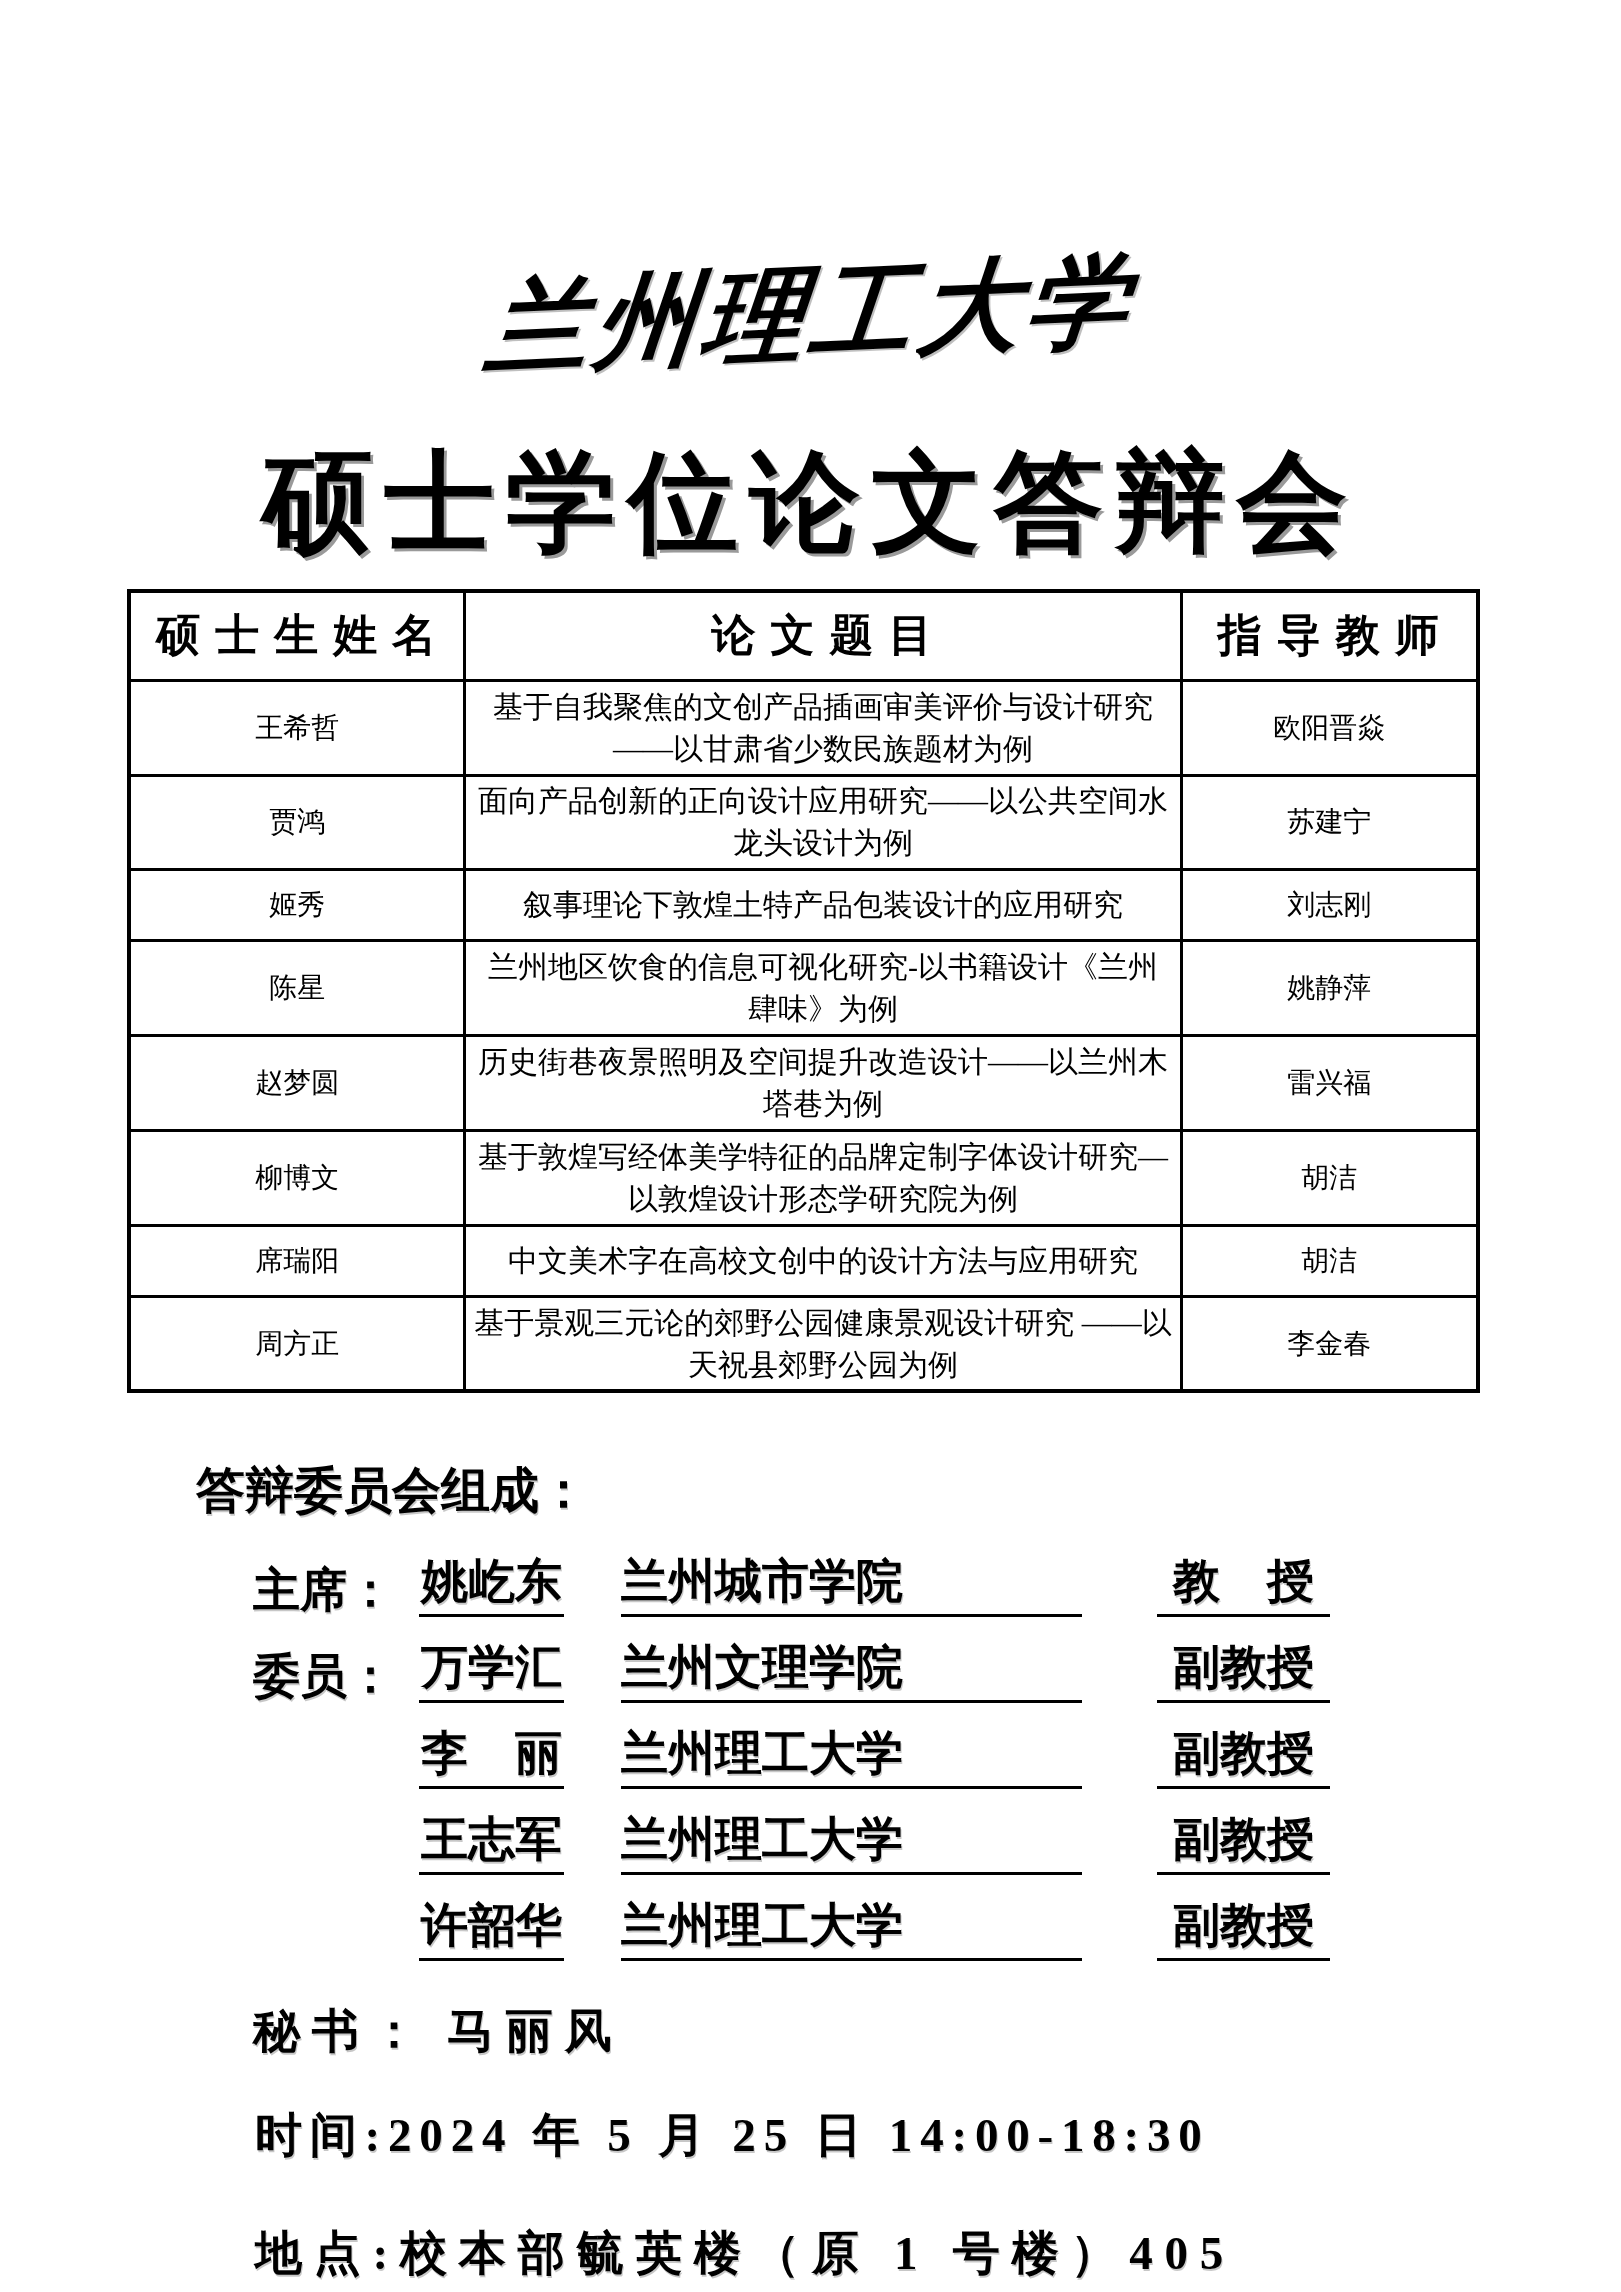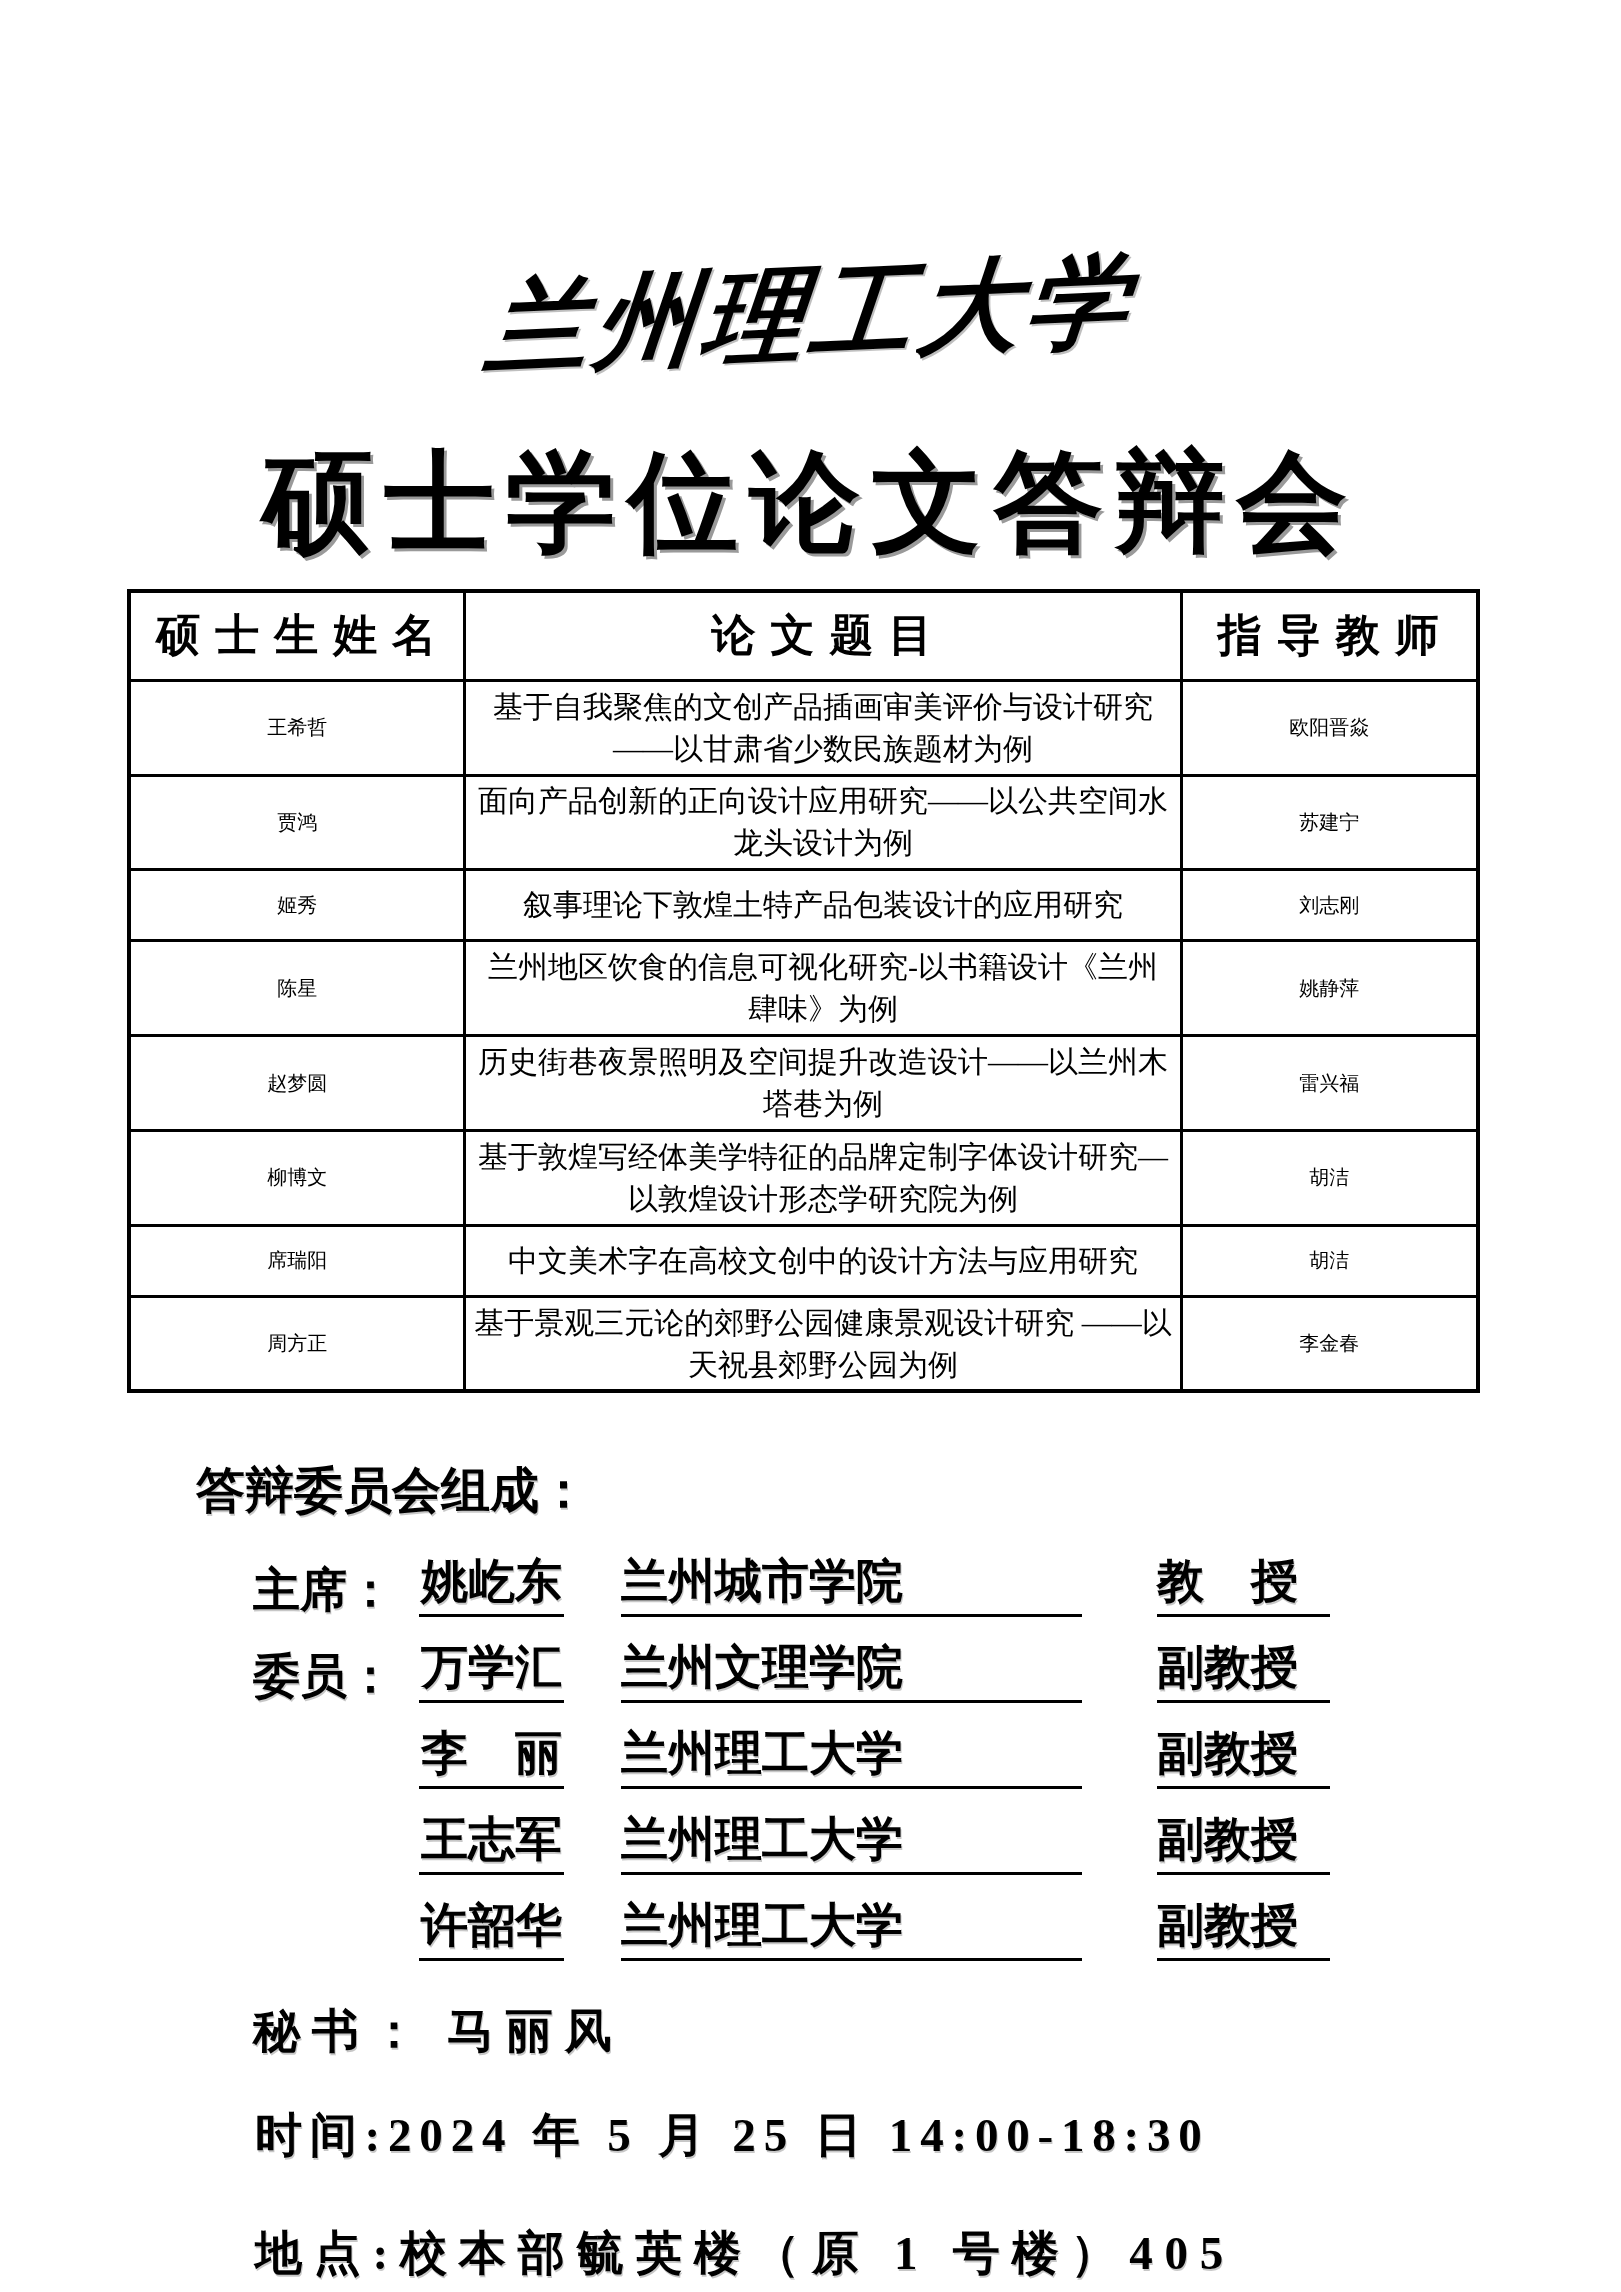--- a/index.html
+++ b/index.html
@@ -46,21 +46,21 @@
   }
   table.defense{border:4.9px solid #000;}
   th.hdr{
     height:78px;
     font-size:44px;font-weight:bold;letter-spacing:2px;
     white-space:nowrap;
   }
   tr.tall{height:90px;}
   tr.short{height:71px;}
   td.name-cell, td.advisor-cell{
-    font-size:20px;font-weight:500;
+    font-size:28px;font-weight:500;
   }
   td.thesis-cell{
     font-size:30px;font-weight:400;
     line-height:42px;
   }
   
   .committee{
     position:absolute;top:1462px;left:0;width:100%;
     text-shadow:1px 2px 0 rgba(0,0,0,0.22);
   }
@@ -74,21 +74,21 @@
     margin-left:253px;
     height:86px;
     display:flex;align-items:flex-end;
     font-size:47px;font-weight:bold;
     line-height:1.1;
   }
   .crow .role{width:166px;}
   .crow .u{border-bottom:3.9px solid #000;padding-bottom:6px;}
   .crow .cname{width:145px;text-align:center;margin-right:57px;}
   .crow .cinst{width:461px;text-align:left;margin-right:75px;}
-  .crow .ctitle{width:173px;}
+  .crow .ctitle{width:173px;text-align:center;}
   .secretary{
     margin-left:253px;margin-top:39px;
     font-size:47px;font-weight:bold;letter-spacing:11.8px;
   }
   .secretary .sec-name{margin-left:17.6px;}
   .time-line{
     margin-left:255px;margin-top:41px;
     font-size:47px;font-weight:bold;letter-spacing:7.8px;
     white-space:nowrap;
   }

